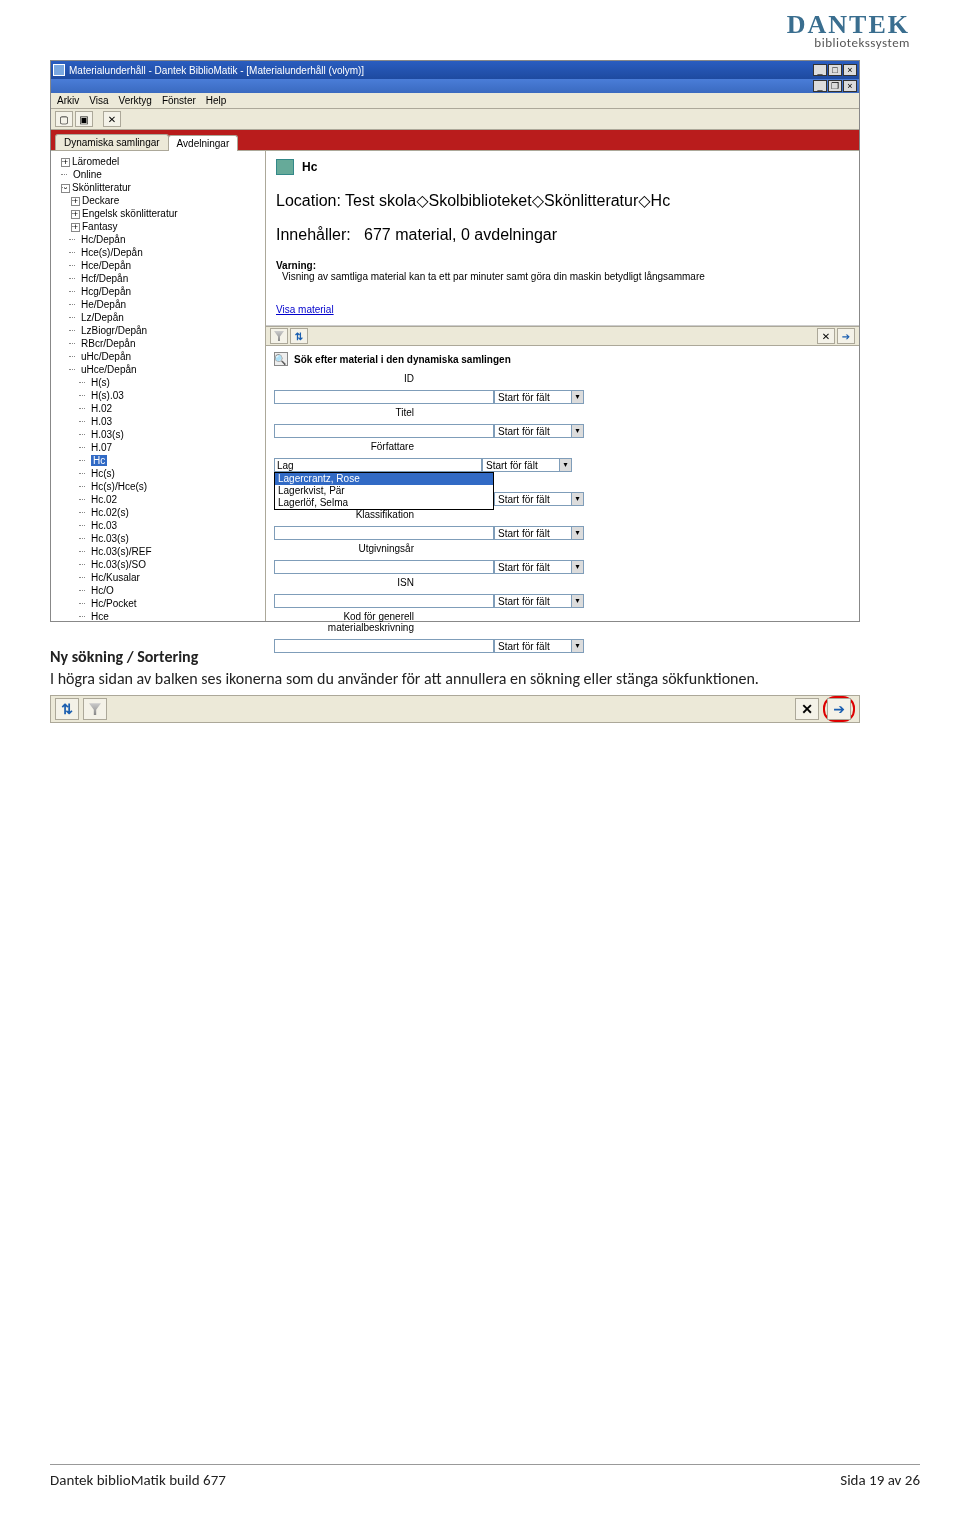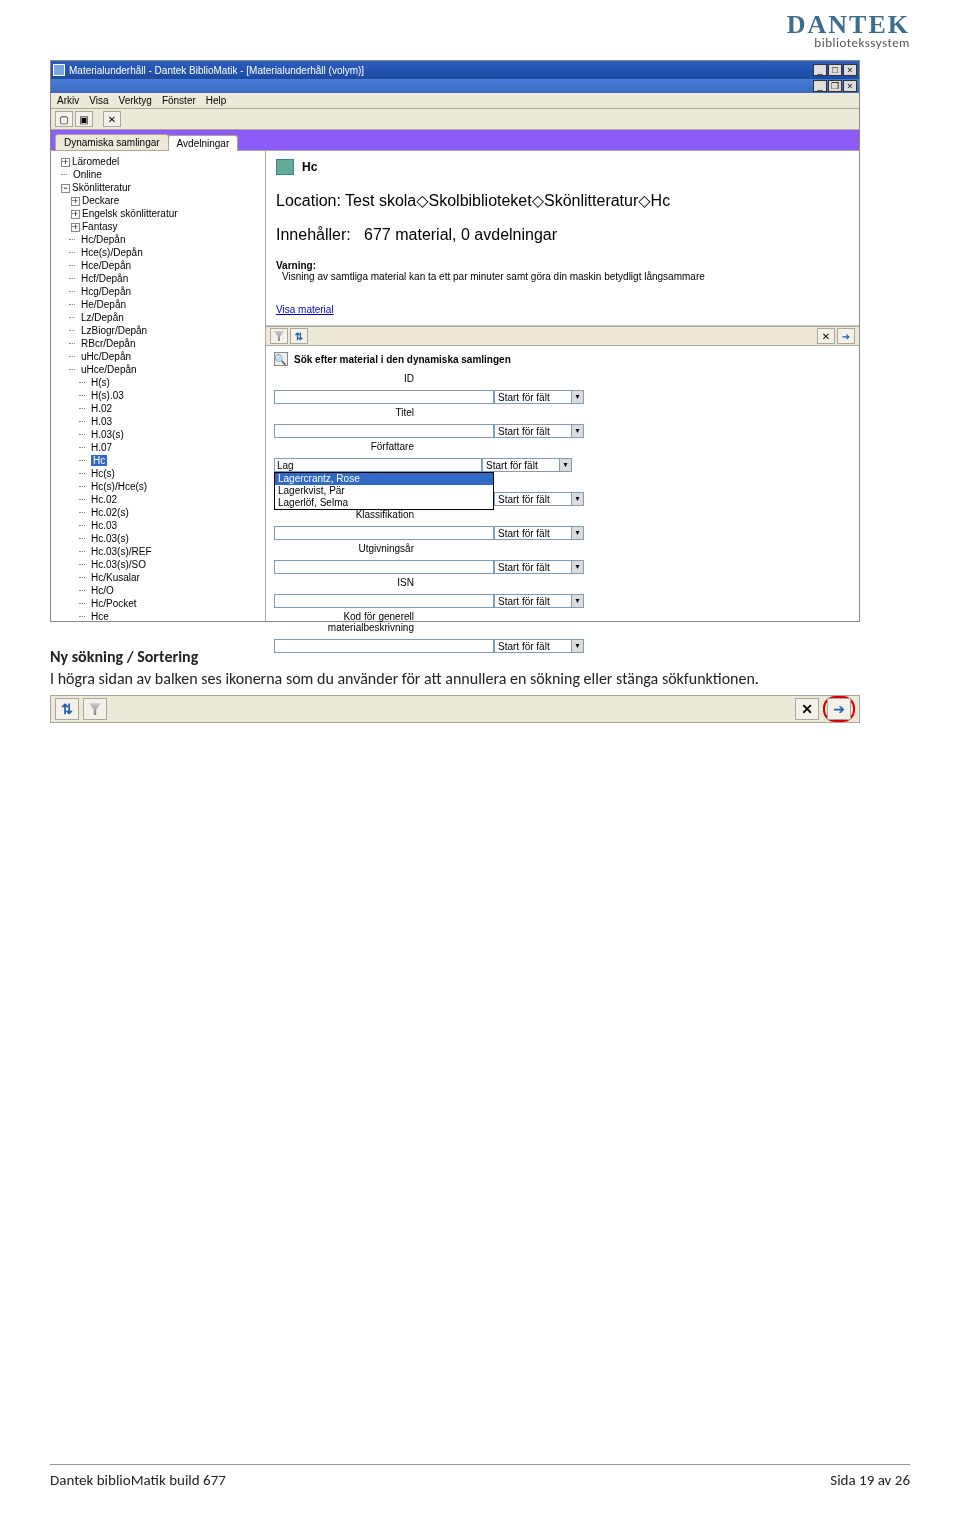--- a/index.html
+++ b/index.html
@@ -85,21 +85,21 @@
   .tbtn {
     width: 18px; height: 16px; border: 1px solid #aca899; background: #f4f2e8;
     display: flex; align-items: center; justify-content: center;
     font-size: 10px;
   }
 
   .tabs-row {
     padding: 4px 4px 0 4px;
     display: flex; gap: 0;
     border-bottom: 1px solid #aca899;
-    background: #8b5cf6;
+    background: #b91c1c;
   }
   .tab {
     padding: 2px 8px;
     border: 1px solid #aca899;
     border-bottom: none;
     background: #ece9d8;
     border-radius: 3px 3px 0 0;
     font-size: 10px;
     margin-right: -1px;
   }
@@ -265,21 +265,21 @@
   .red-ring {
     border: 2px solid #d00;
     border-radius: 12px;
     padding: 0 2px;
     display: flex;
   }
 
   .footer {
     position: absolute;
     bottom: 28px;
-    left: 50px; right: 50px;
+    left: 50px; right: 40px;
     border-top: 1px solid #999;
     padding-top: 6px;
     display: flex; justify-content: space-between;
     font-size: 15px;
   }
   .footer .pg b { font-weight: normal; }
 </style>
 </head>
 <body>
 

